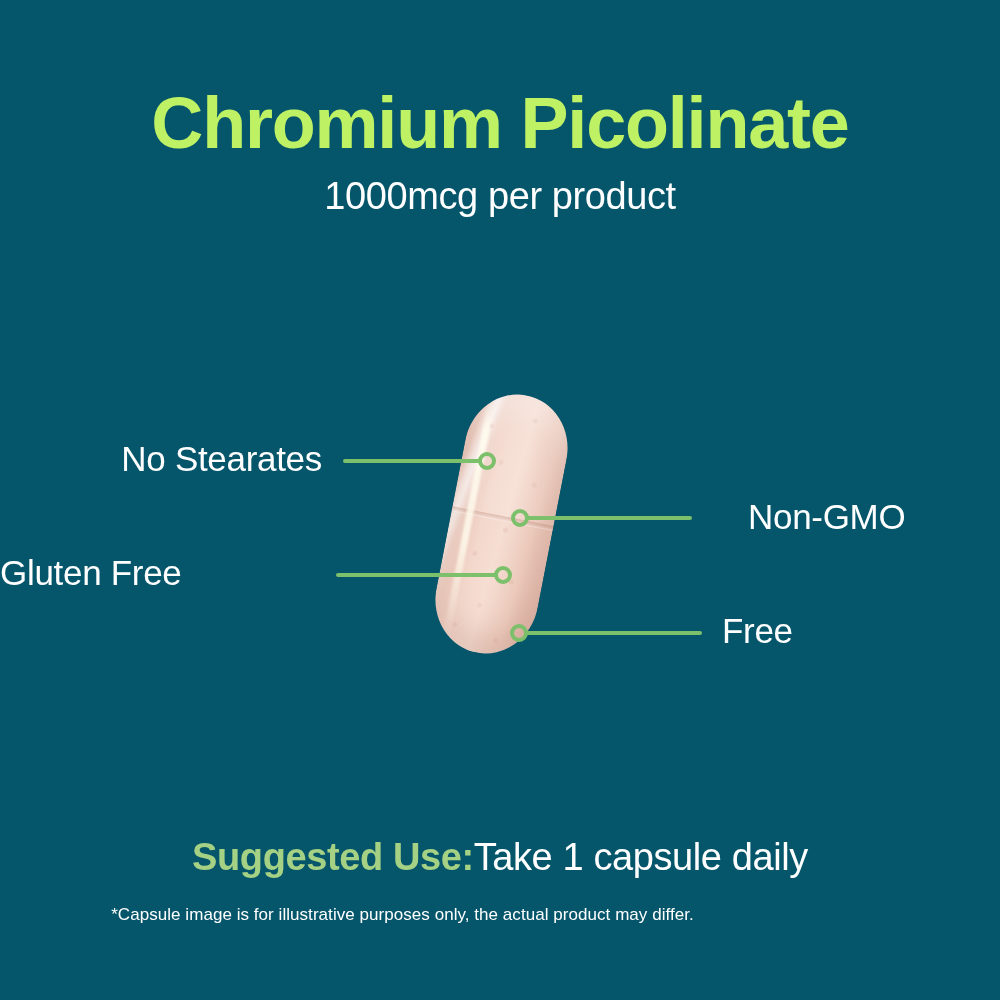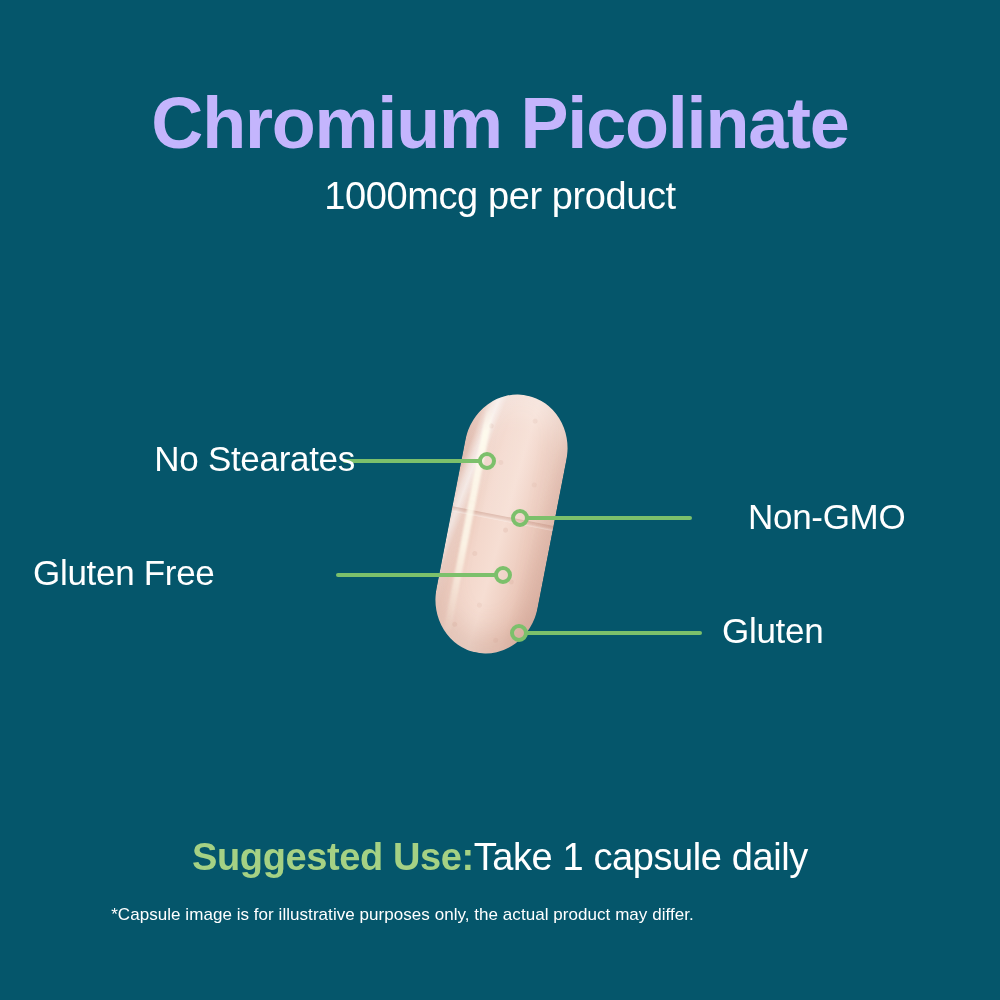--- a/index.html
+++ b/index.html
@@ -22,21 +22,21 @@
     position: absolute;
     top: 86px;
     left: 0;
     width: 1000px;
     text-align: center;
   }
   #product-title {
     font-size: 72px;
     line-height: 1.05;
     font-weight: bold;
-    color: #c4b5fd;
+    color: #bef264;
     letter-spacing: -1.2px;
     margin: 0;
     white-space: nowrap;
   }
   #product-dosage {
     margin-top: 14px;
     font-size: 38px;
     line-height: 1.1;
     font-weight: 400;
     color: #ffffff;
@@ -149,21 +149,21 @@
   }
   .callout-label {
     position: absolute;
     font-size: 35px;
     line-height: 1;
     color: #ffffff;
     letter-spacing: -0.3px;
     white-space: nowrap;
   }
   .callout-label.right { text-align: left; }
-  .callout-label.left  { text-align: right; padding-left: 33px; }
+  .callout-label.left  { text-align: right; }
 
   
   #suggested-use {
     position: absolute;
     left: 0;
     top: 836px;
     width: 1000px;
     text-align: center;
     white-space: nowrap;
   }
@@ -224,21 +224,21 @@
         <circle cx="520" cy="518" r="7" stroke="#7cc06b" fill="none"></circle>
         <circle cx="503" cy="575" r="7" stroke="#7cc06b" fill="none"></circle>
         <circle cx="519" cy="633" r="7" stroke="#7cc06b" fill="none"></circle>
       </g>
   </svg>
 
   <div id="callout-labels">
       <div class="callout-label left" style="top: 441px; left: 0px; width: 322px; text-align: right;">No Stearates</div>
       <div class="callout-label right" style="top: 499px; left: 712px; margin-left: 36px;">Non-GMO</div>
       <div class="callout-label left" style="top: 555px; left: 0px; width: 314px; text-align: left;">Gluten Free</div>
-      <div class="callout-label right" style="top: 613px; left: 722px;">Gluten</div>
+      <div class="callout-label right" style="top: 613px; left: 722px;">Free</div>
     </div>
 
   <div id="suggested-use">
     <span id="suggested-use-label">Suggested Use:</span><span id="suggested-use-value">Take 1 capsule daily</span>
   </div>
 
   <div id="disclaimer">*Capsule image is for illustrative purposes only, the actual product may differ.</div>
 
 </div>
 

